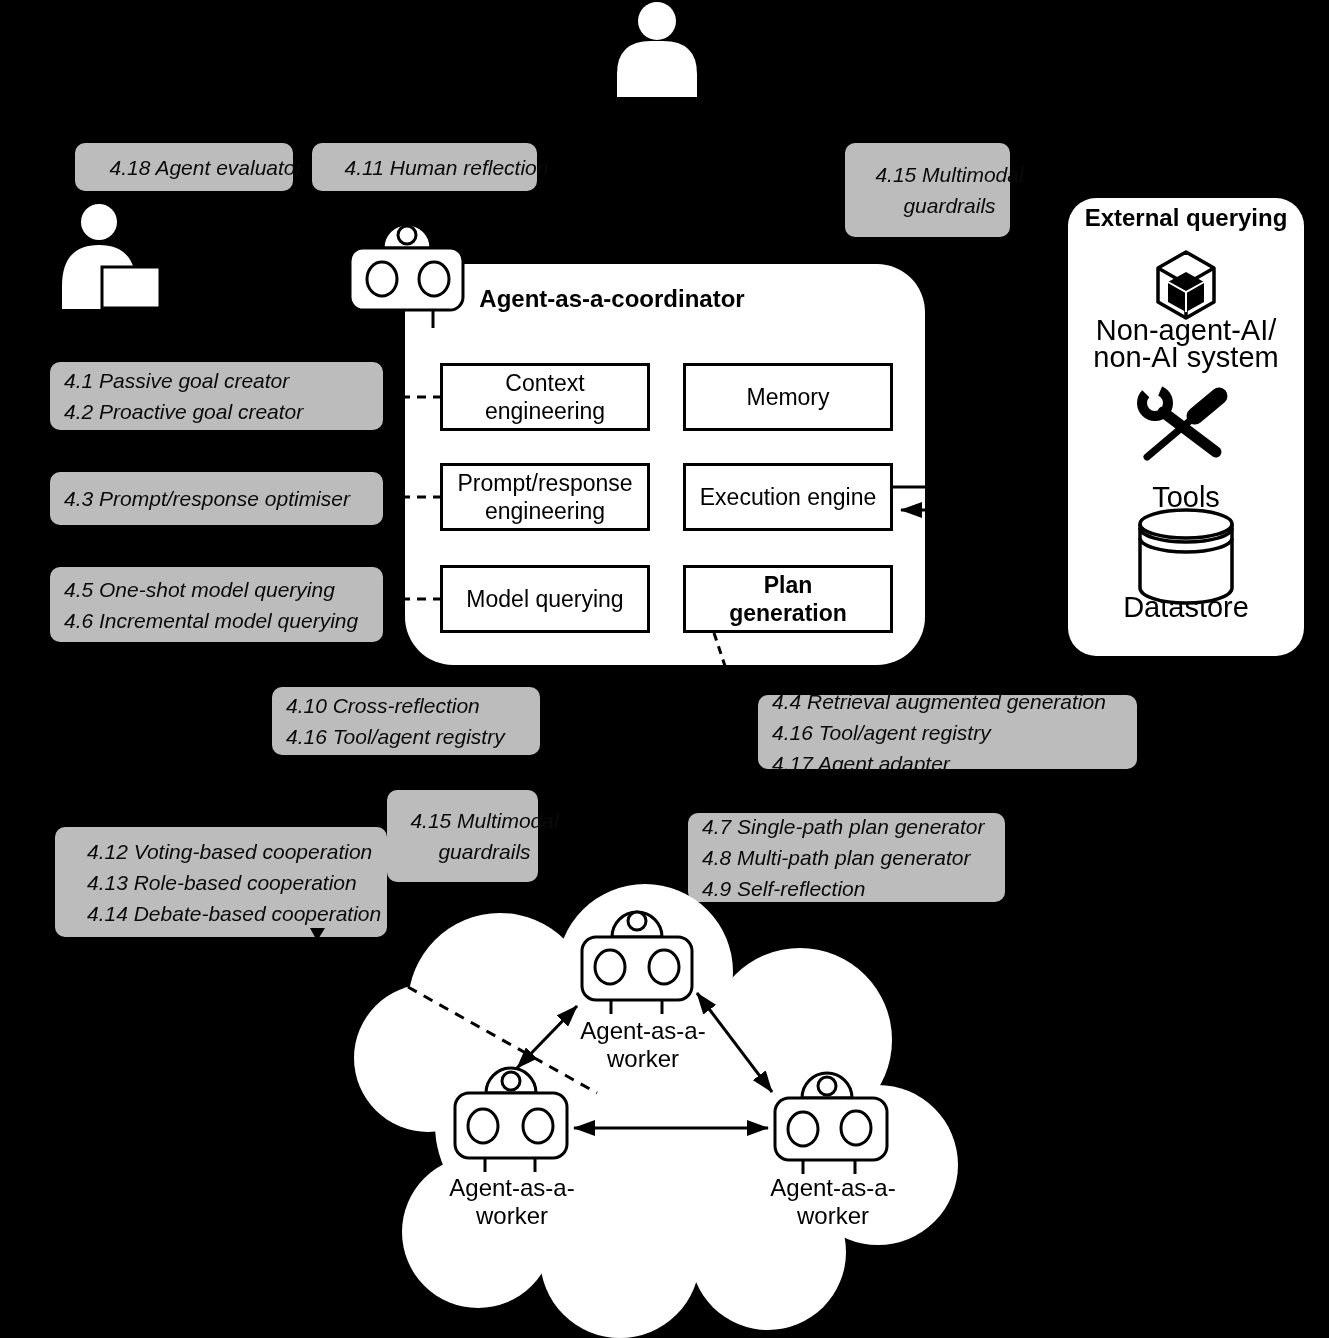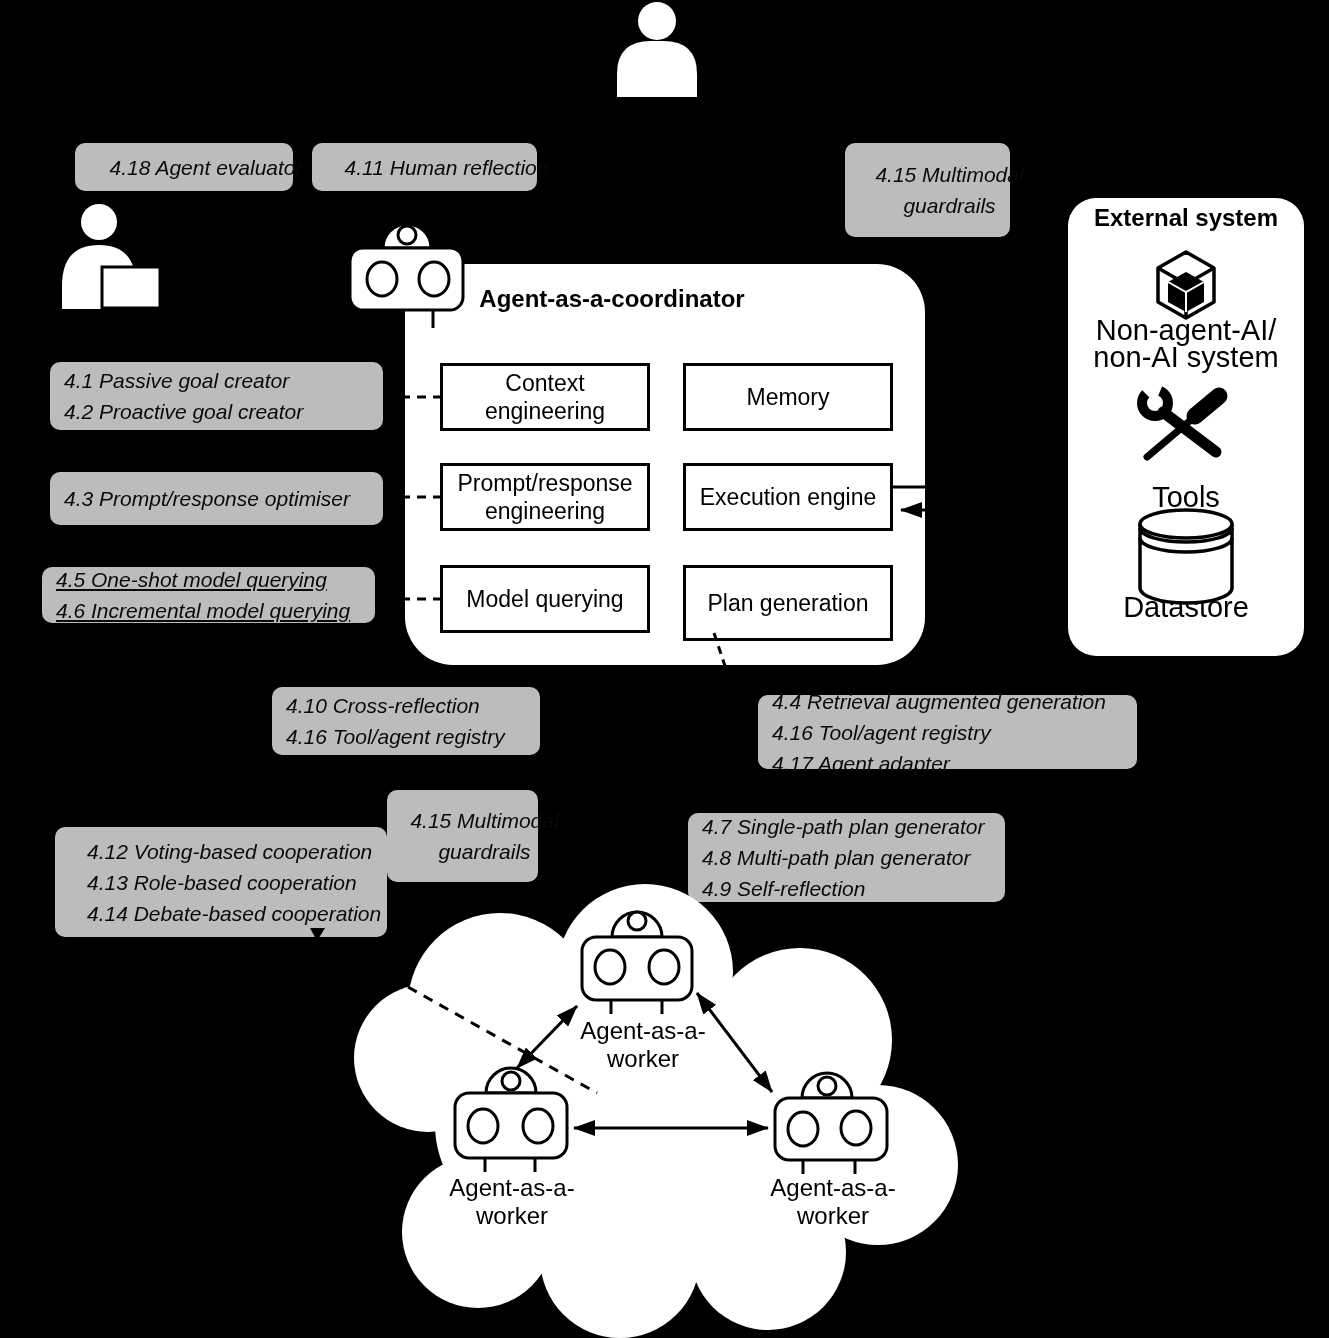--- a/index.html
+++ b/index.html
@@ -9,40 +9,40 @@
   .plabel{position:absolute;background:#bcbcbc;border-radius:10px;font-style:italic;
           font-size:21px;line-height:31px;color:#0a0a0a;box-sizing:border-box;padding-left:44px;}
   .plabel.left{padding:3px 14px;display:flex;flex-direction:column;justify-content:center;}
   .plabel.center{display:flex;flex-direction:column;justify-content:center;align-items:center;text-align:center;}
   .pline{white-space:nowrap;}
   #l-agent-evaluator{left:75px;top:143px;width:218px;height:48px;}
   #l-human-reflection{left:312px;top:143px;width:225px;height:48px;}
   #l-guardrails-top{left:845px;top:143px;width:165px;height:94px;}
   #l-goal-creators{left:50px;top:362px;width:333px;height:68px;}
   #l-optimiser{left:50px;top:472px;width:333px;height:53px;}
-  #l-model-querying{left:42px;top:567px;width:333px;height:56px;text-decoration:underline;}
+  #l-model-querying{left:50px;top:567px;width:333px;height:75px;}
   #l-cross-reflection{left:272px;top:687px;width:268px;height:68px;}
   #l-retrieval{left:758px;top:695px;width:379px;height:74px;}
   #l-guardrails-bottom{left:387px;top:790px;width:151px;height:92px;}
   #l-cooperation{left:55px;top:827px;width:332px;height:110px;padding-left:32px;}
   #l-plan-generators{left:688px;top:813px;width:317px;height:89px;}
   
   #coordinator{position:absolute;left:405px;top:264px;width:520px;height:401px;
                background:#fff;border-radius:48px;}
   #coord-title{position:absolute;left:462px;top:285px;width:300px;text-align:center;
                font-weight:bold;font-size:24px;}
   .module{position:absolute;background:#fff;border:3px solid #000;box-sizing:border-box;
           display:flex;align-items:center;justify-content:center;text-align:center;
           font-size:23px;line-height:28px;padding:0 18px;}
   #m-context{left:440px;top:363px;width:210px;height:68px;}
   #m-memory{left:683px;top:363px;width:210px;height:68px;}
   #m-prompt{left:440px;top:463px;width:210px;height:68px;}
   #m-exec{left:683px;top:463px;width:210px;height:68px;padding:0 8px;}
   #m-model{left:440px;top:565px;width:210px;height:68px;}
-  #m-plan{left:683px;top:565px;width:210px;height:76px;}
+  #m-plan{left:683px;top:565px;width:210px;height:68px;font-weight:bold;}
   
   #external{position:absolute;left:1068px;top:198px;width:236px;height:458px;
             background:#fff;border-radius:28px;}
   .ext-text{position:absolute;left:1068px;width:236px;text-align:center;font-size:29px;line-height:27px;}
   #ext-title{top:204px;font-weight:bold;font-size:24px;}
   #ext-nonai{top:317px;}
   #ext-tools{top:484px;}
   #ext-datastore{top:594px;}
   svg#overlay{position:absolute;left:0;top:0;z-index:5;pointer-events:none;
               font-family:"Liberation Sans",sans-serif;}
@@ -101,21 +101,21 @@
   <div id="coordinator"></div>
   <div id="coord-title">Agent-as-a-coordinator</div>
   <div class="module" id="m-context">Context engineering</div>
   <div class="module" id="m-memory">Memory</div>
   <div class="module" id="m-prompt">Prompt/response engineering</div>
   <div class="module" id="m-exec">Execution engine</div>
   <div class="module" id="m-model">Model querying</div>
   <div class="module" id="m-plan">Plan generation</div>
 
   <div id="external"></div>
-  <div class="ext-text" id="ext-title">External system</div>
+  <div class="ext-text" id="ext-title">External querying</div>
   <div class="ext-text" id="ext-nonai">
     <div>Non-agent-AI/</div>
     <div>non-AI system</div>
   </div>
   <div class="ext-text" id="ext-tools">Tools</div>
   <div class="ext-text" id="ext-datastore">Datastore</div>
 
   <svg id="overlay" width="1329" height="1338" viewBox="0 0 1329 1338">
     <defs>
       <marker id="ah" markerUnits="userSpaceOnUse" markerWidth="22" markerHeight="16" refX="21" refY="8" orient="auto-start-reverse">

